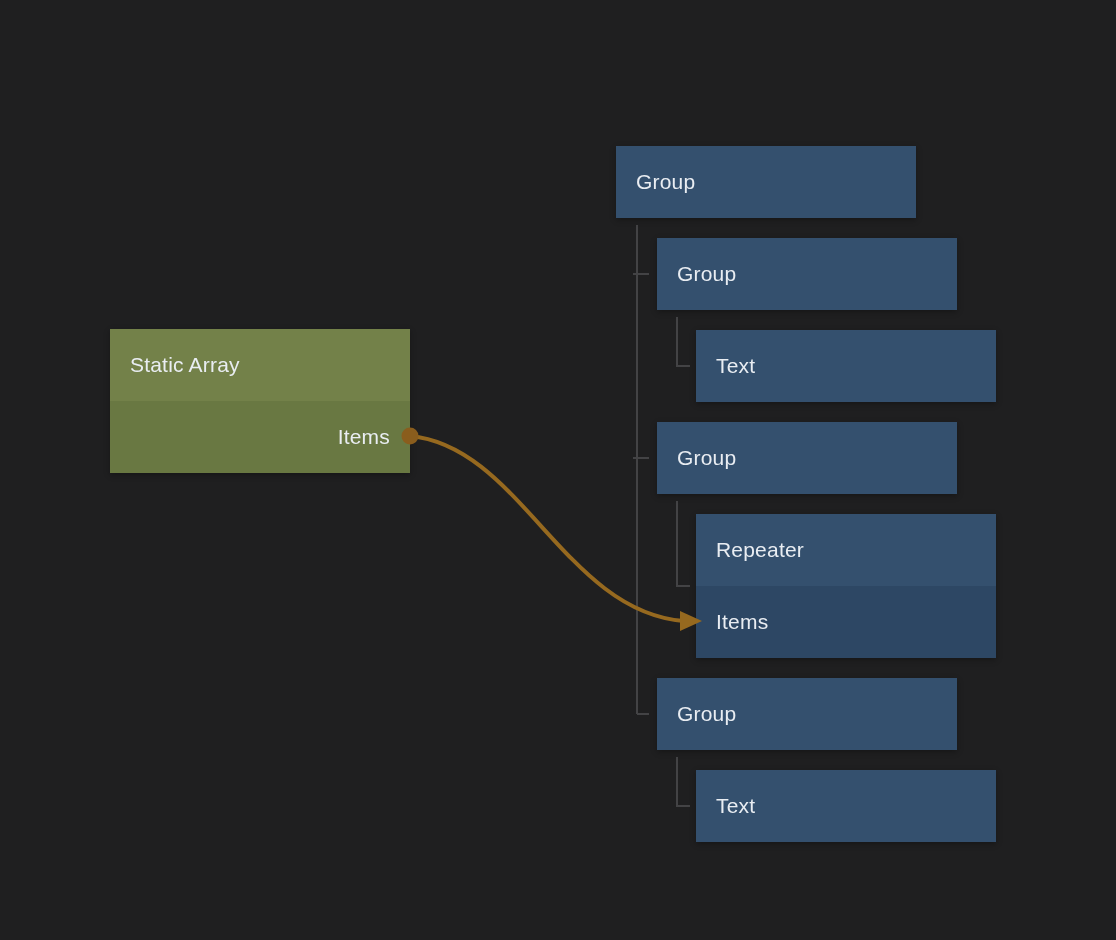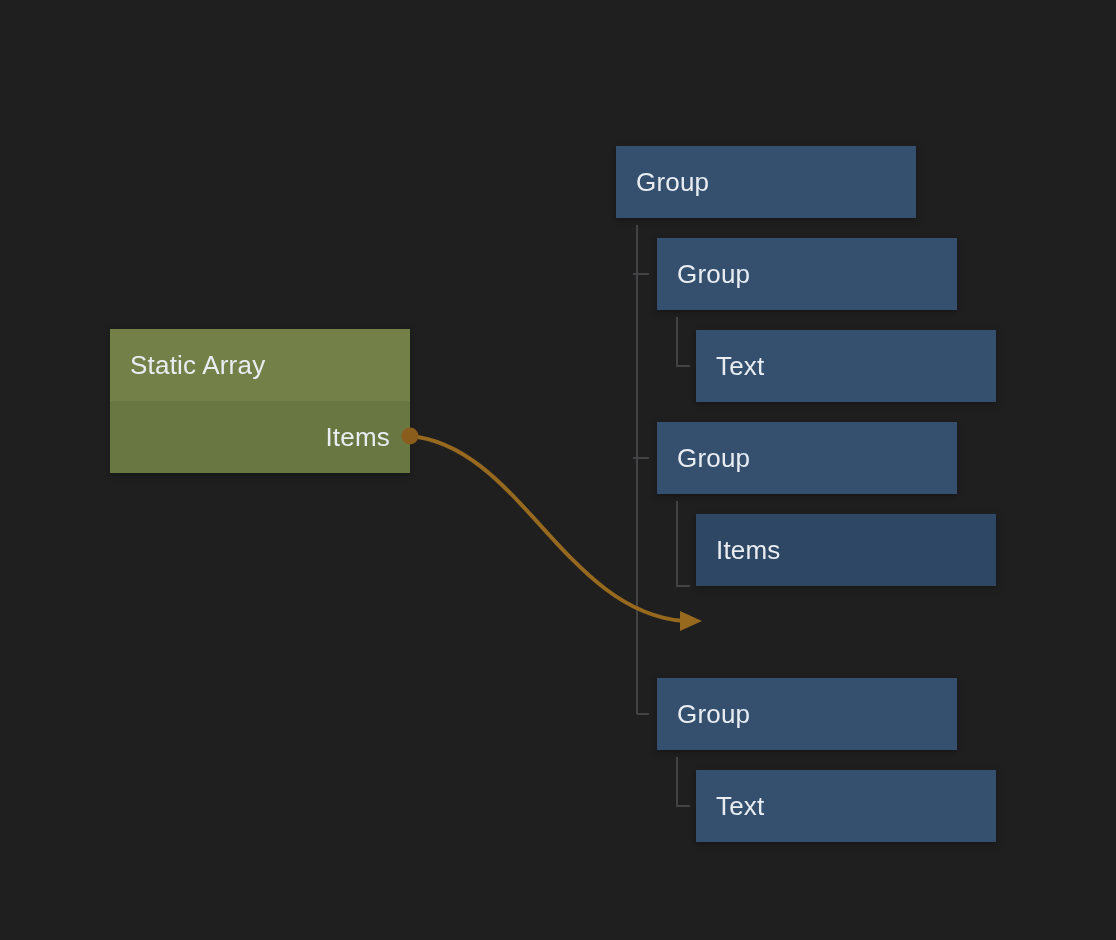--- a/index.html
+++ b/index.html
@@ -33,21 +33,21 @@
     z-index: 2;
     box-shadow: 0 2px 6px rgba(0,0,0,0.30);
   }
   .node .row {
     height: 72px;
     display: flex;
     align-items: center;
     padding: 0 20px;
     box-sizing: border-box;
     color: #e9edf2;
-    font-size: 26px;
+    font-size: 21px;
     font-weight: 400;
     letter-spacing: 0.2px;
     white-space: nowrap;
   }
   .blue  { background: #34506e; }
   .blue-port { background: #2d4764; }
   .green-hdr { background: #738149; }
   .green-body { background: #697842; }
   .row.out { justify-content: flex-end; }
   
@@ -99,20 +99,23 @@
     </div>
   </div>
 
   <div class="node n-g2b">
     <div class="row blue">
       <span>Group</span>
     </div>
   </div>
 
   <div class="node n-rep">
+    <div class="row blue">
+      <span>Repeater</span>
+    </div>
     <div class="row blue-port">
       <span>Items</span>
     </div>
   </div>
 
   <div class="node n-g2c">
     <div class="row blue">
       <span>Group</span>
     </div>
   </div>

